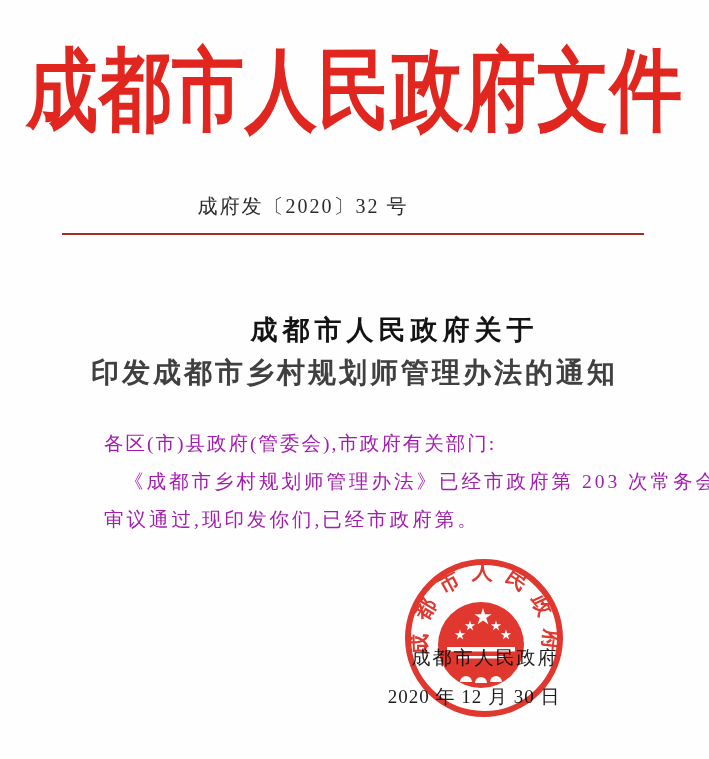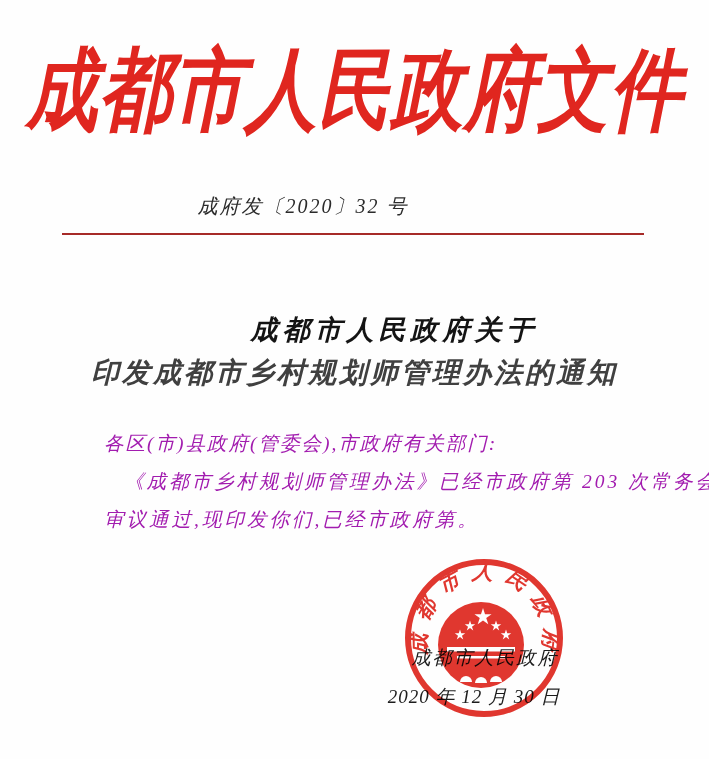--- a/index.html
+++ b/index.html
@@ -4,21 +4,20 @@
 <style>
   html, body { margin: 0; padding: 0; background: #ffffff; }
   .page {
     position: relative;
     width: 709px;
     height: 759px;
     background: #fefefe;
     overflow: hidden;
     font-family: "Liberation Serif", serif;
     color: #1f1f1f;
-    font-style: italic;
   }
   
   .letterhead {
     position: absolute;
     top: 46px;
     left: 0;
     width: 709px;
     text-align: center;
     font-size: 72px;
     font-weight: 900;

